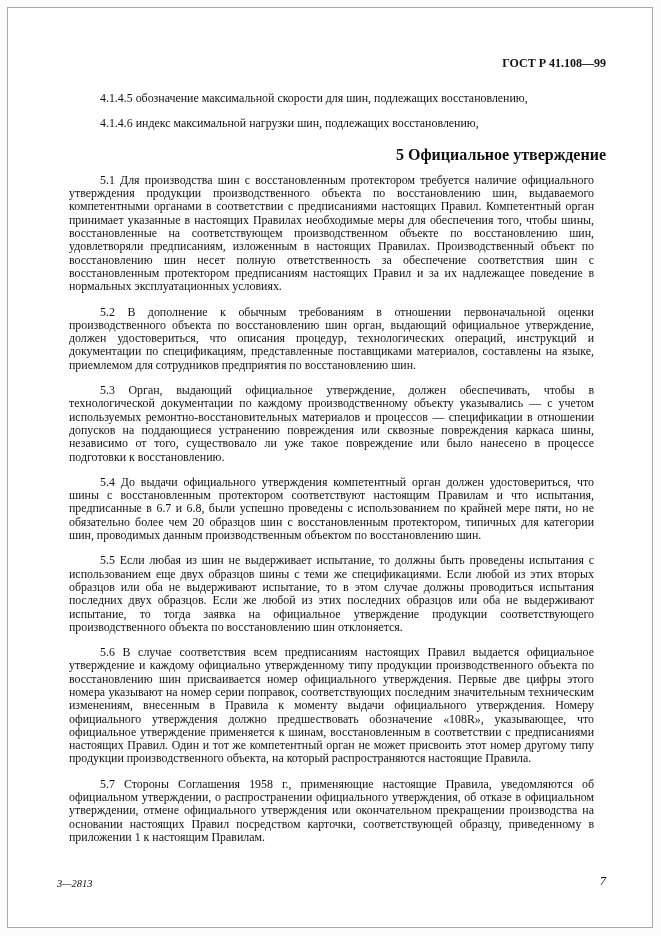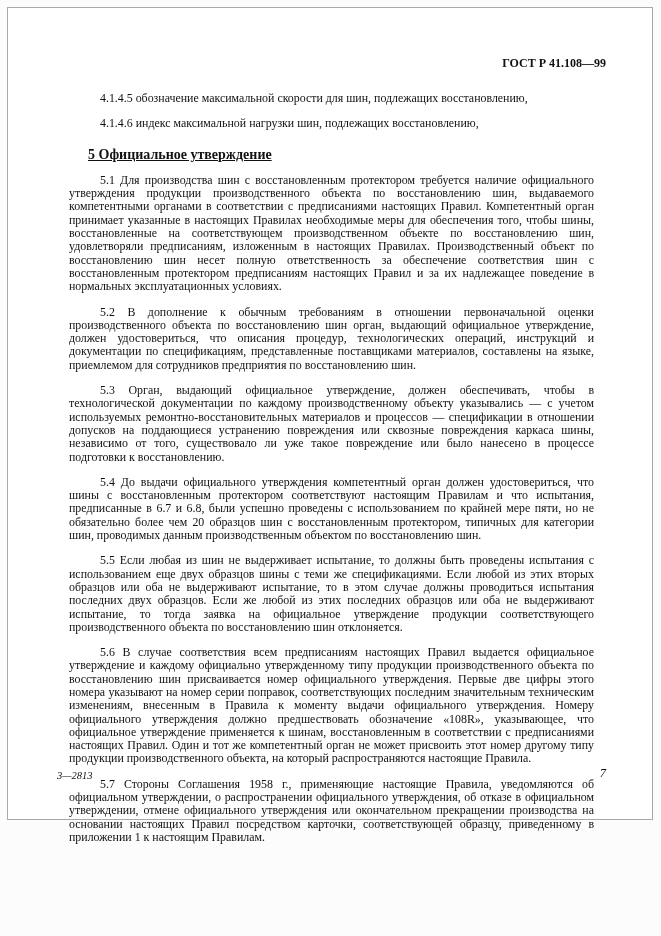--- a/index.html
+++ b/index.html
@@ -9,21 +9,21 @@
     background: #fcfcfc;
     font-family: "Liberation Serif", "DejaVu Serif", serif;
     color: #111;
     overflow: hidden;
   }
   .page {
     position: absolute;
     top: 7px;
     left: 7px;
     width: 646px;
-    height: 813px;
+    height: 921px;
     background: #ffffff;
     border: 1px solid #a9a9a9;
   }
   .inner {
     position: relative;
     width: 100%;
     height: 100%;
     padding: 48px 46px 0 49px;
   }
   .doc-header {
@@ -36,25 +36,24 @@
   .body-text {
     font-size: 11.9px;
     line-height: 13.3px;
     text-align: justify;
   }
   .para {
     text-indent: 31px;
     margin: 12px;
   }
   .section-title {
-    font-size: 14px;
+    font-size: 16px;
     font-weight: bold;
     margin: 17px 0 13px 31px;
-    text-align: left;
-    text-decoration: underline;
+    text-align: right;
   }
   .doc-footer {
     position: absolute;
     left: 49px;
     right: 46px;
     bottom: 38px;
     display: flex;
     justify-content: space-between;
     align-items: flex-end;
     font-style: italic;

